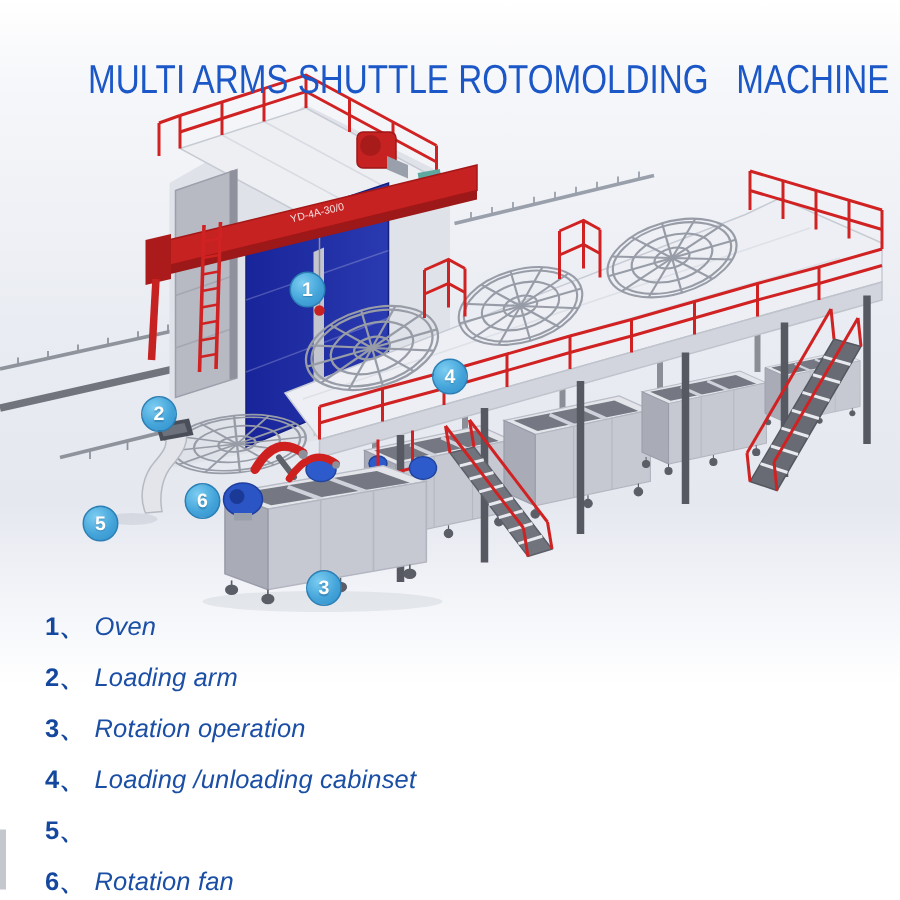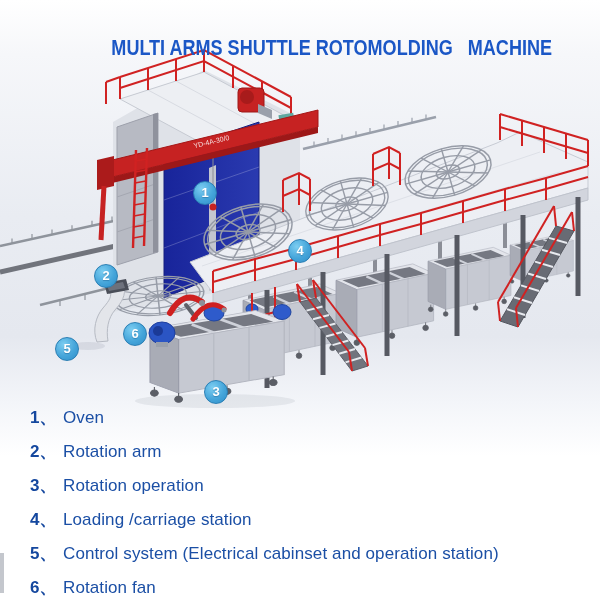--- a/index.html
+++ b/index.html
@@ -1,30 +1,30 @@
 <!DOCTYPE html>
 <html><head>
 <meta charset="utf-8">
 <style>
   html,body{margin:0;padding:0;}
   body{width:600px;height:600px;position:relative;overflow:hidden;
        font-family:"Liberation Sans", sans-serif;
        background:linear-gradient(180deg,#ffffff 0%,#f6f7fa 9%,#e9ecf2 36%,#e5e8ef 56%,#f3f5f9 67%,#ffffff 76%,#ffffff 100%);}
   .title{position:absolute;top:20px;left:0;right:0;text-align:right;
-         font-size:22px;font-weight:bold;color:#1b57c6;white-space:pre;}
+         font-size:27px;font-weight:normal;color:#1b57c6;white-space:pre;}
   .title span{display:inline-block;transform:scaleX(0.82);transform-origin:50% 50%;}
   .scene{position:absolute;left:0;top:0;width:600px;height:600px;}
   .callout{position:absolute;width:24px;height:24px;box-sizing:border-box;border-radius:50%;
            background:radial-gradient(circle at 35% 30%,#7ccdf1 0%,#45a5da 55%,#2f8ec9 100%);
            border:1.5px solid #2b7fb4;color:#fff;font-weight:bold;font-size:13px;
            line-height:21px;text-align:center;text-shadow:0 1px 1px rgba(0,60,110,.35);}
   .legend{position:absolute;left:30px;top:406px;display:flex;flex-direction:column;gap:12px;}
   .legend-item{display:flex;align-items:baseline;font-size:17px;color:#1b4fa5;height:22px;}
   .legend-num{font-weight:bold;min-width:33px;color:#14479e;font-size:17px;}
-  .legend-label{font-weight:normal;letter-spacing:.1px;}
+  .legend-label{font-weight:normal;letter-spacing:.1px;font-style:italic;}
   .edge-sliver{position:absolute;left:0;top:553px;width:4px;height:40px;background:#c4c7cd;}
 </style>
 </head>
 <body>
 
 <svg class="scene" viewBox="0 0 600 600" aria-hidden="true">
   <defs>
     <linearGradient id="doorGrad" x1="0" y1="0" x2="1" y2="0">
       <stop offset="0" stop-color="#18249a"></stop>
         <stop offset="1" stop-color="#2a3ab0"></stop>
@@ -344,33 +344,32 @@
 <div class="callout" style="left:55px;top:337px;"><span>5</span></div>
 <div class="callout" style="left:123px;top:322px;"><span>6</span></div>
 
 <div class="legend">
   <div class="legend-item">
     <span class="legend-num">1、</span>
     <span class="legend-label">Oven</span>
   </div>
   <div class="legend-item">
     <span class="legend-num">2、</span>
-    <span class="legend-label">Rotation arm</span>
+    <span class="legend-label">Loading arm</span>
   </div>
   <div class="legend-item">
     <span class="legend-num">3、</span>
     <span class="legend-label">Rotation operation</span>
   </div>
   <div class="legend-item">
     <span class="legend-num">4、</span>
-    <span class="legend-label">Loading /carriage station</span>
+    <span class="legend-label">Loading /unloading cabinset</span>
   </div>
   <div class="legend-item">
     <span class="legend-num">5、</span>
-    <span class="legend-label">Control system (Electrical cabinset and operation station)</span>
   </div>
   <div class="legend-item">
     <span class="legend-num">6、</span>
     <span class="legend-label">Rotation fan</span>
   </div>
 </div>
 
 <div class="edge-sliver"></div>
 
 </body></html>

